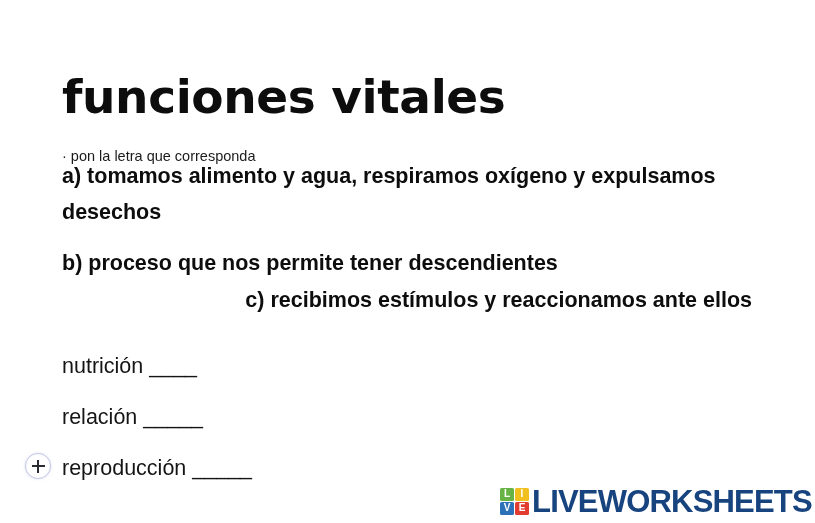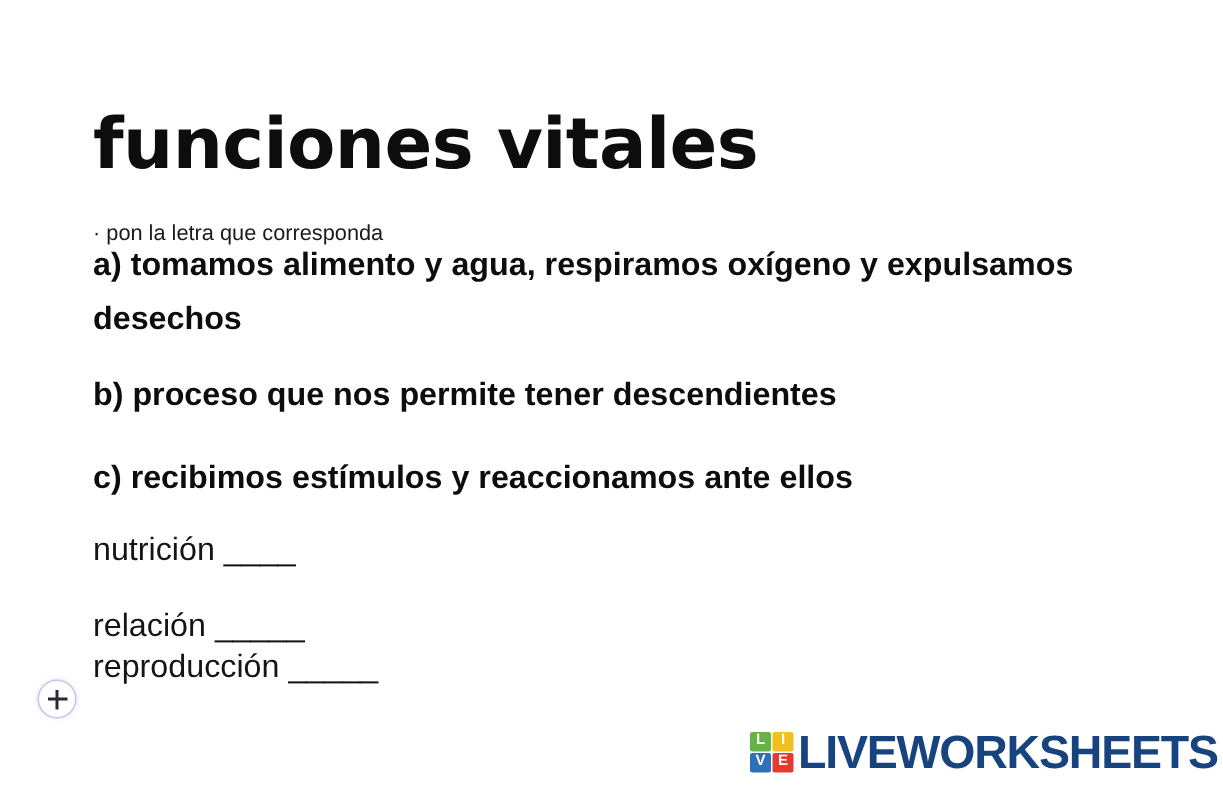--- a/index.html
+++ b/index.html
@@ -55,35 +55,35 @@
     left: 62px;
     font-family: "Liberation Sans", sans-serif;
     font-weight: bold;
     font-size: 21.5px;
     line-height: 36px;
     color: #0d0d0d;
     width: 690px;
   }
   .stmt-a { top: 158px; }
   .stmt-b { top: 245px; }
-  .stmt-c { top: 300px; }
+  .stmt-c { top: 282px; text-align: right; }
 
   .answer {
     position: absolute;
     left: 62px;
     font-family: "Liberation Sans", sans-serif;
     font-weight: normal;
     font-size: 21.5px;
     line-height: 32px;
     color: #151515;
     white-space: nowrap;
   }
   .answer-1 { top: 350px; }
   .answer-2 { top: 401px; text-align: right; }
-  .answer-3 { top: 428px; }
+  .answer-3 { top: 452px; }
 
   
   .add-button {
     position: absolute;
     left: 25px;
     top: 453px;
     width: 26px;
     height: 26px;
     border-radius: 50%;
     border: 1.3px solid #c3c8e4;

